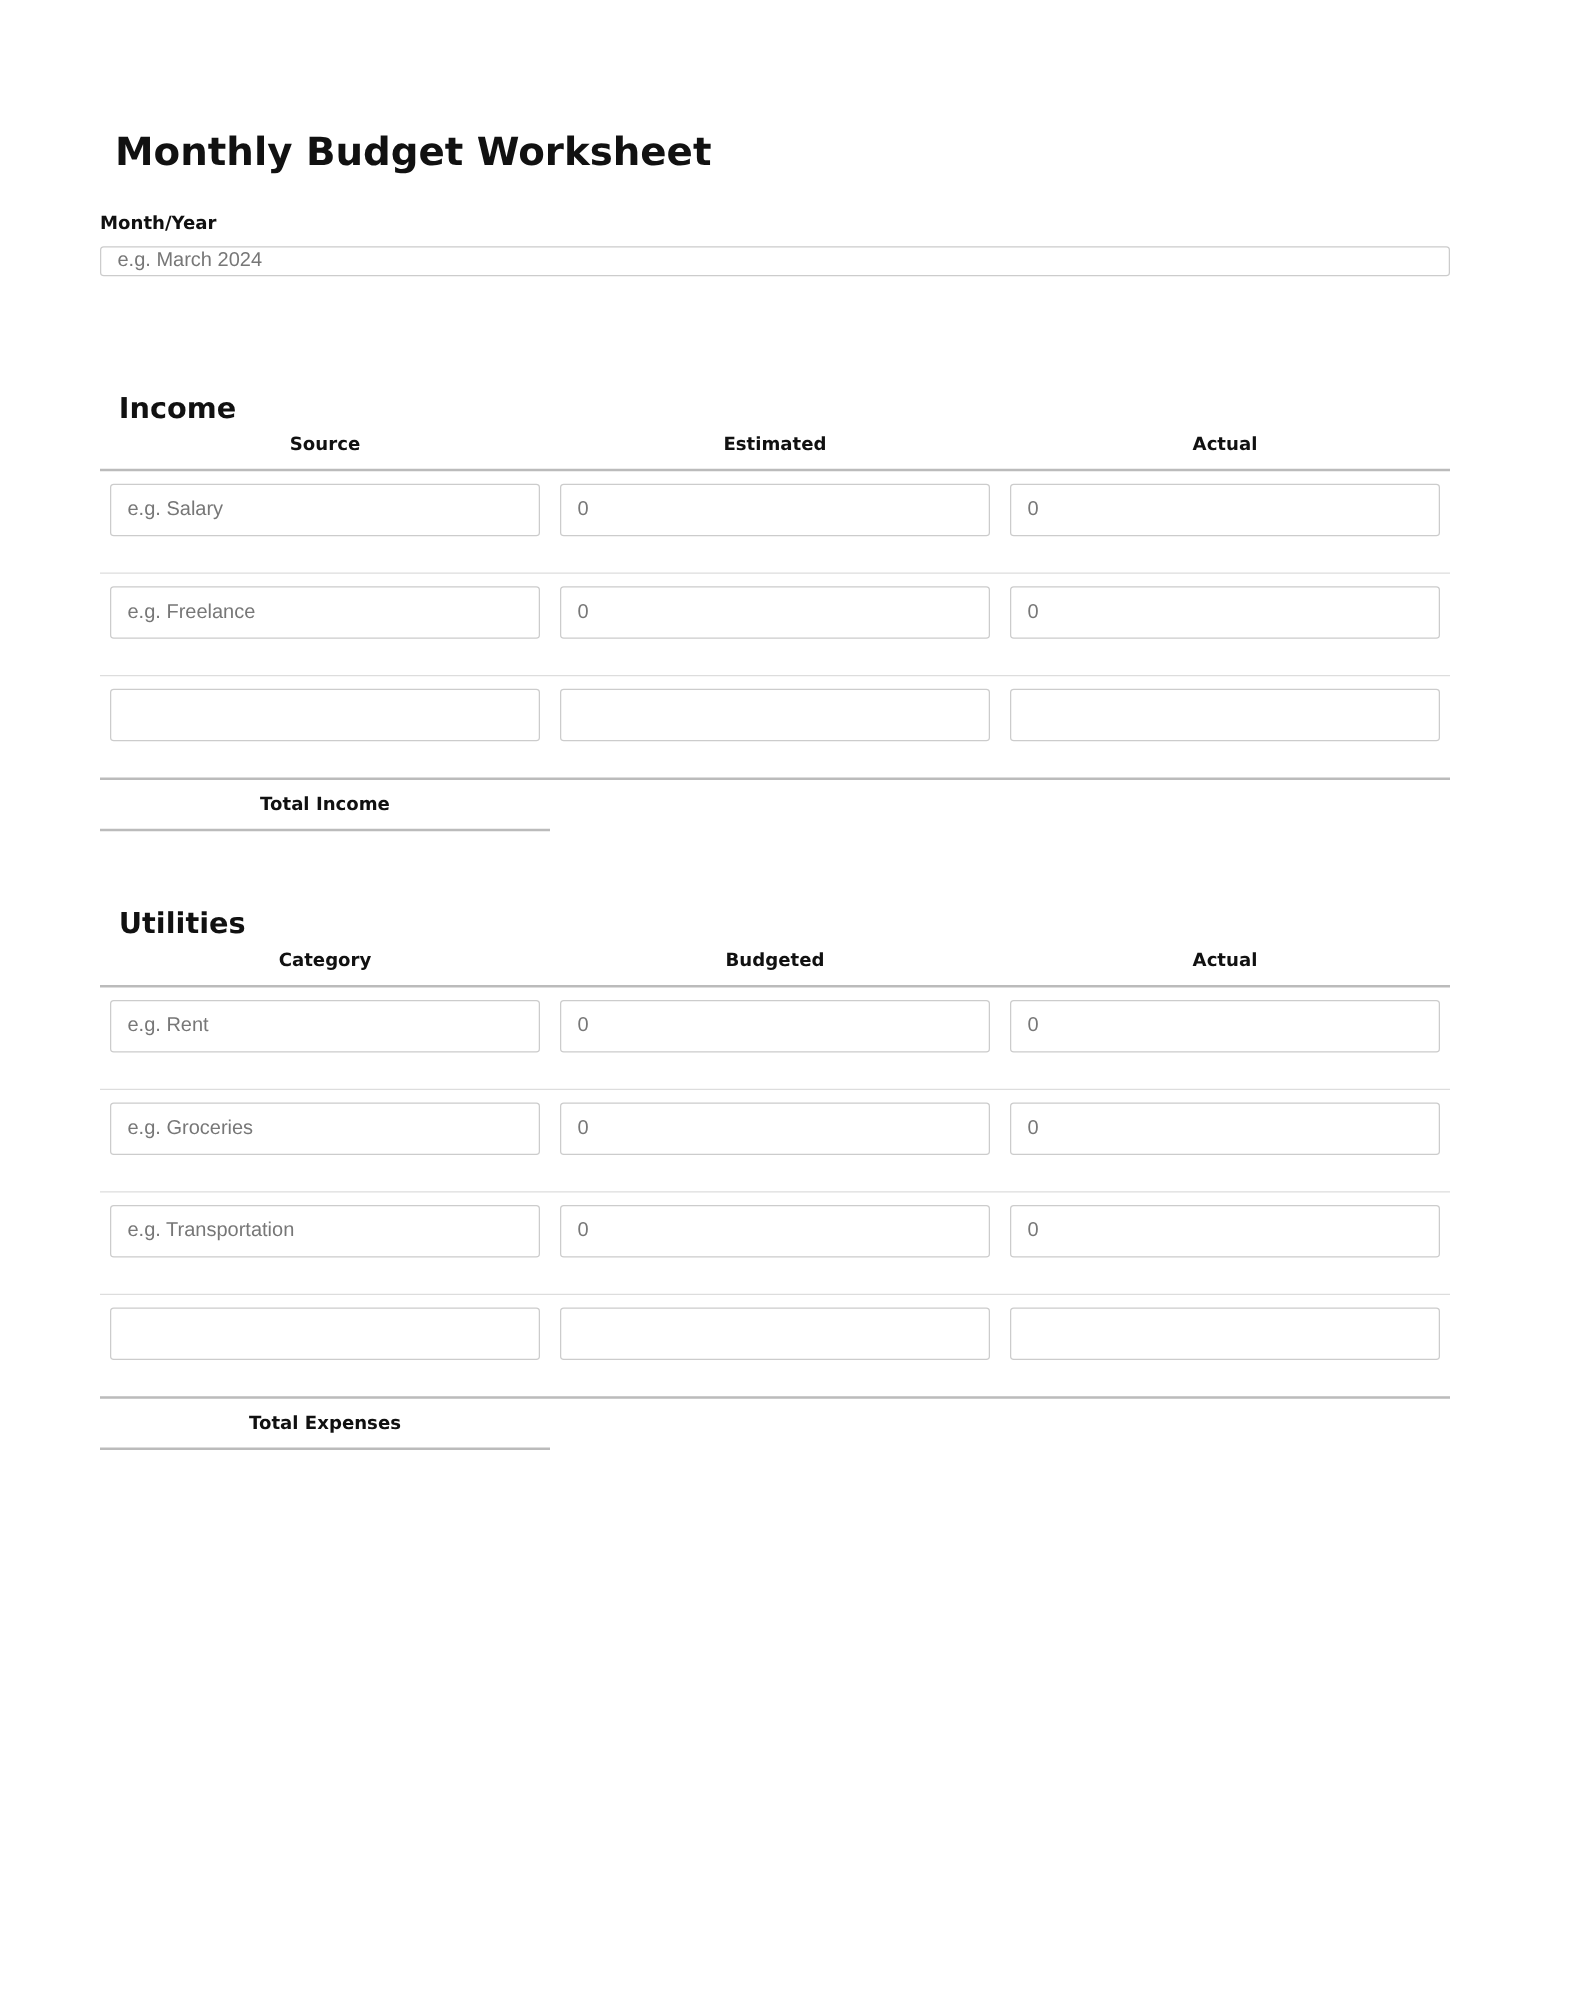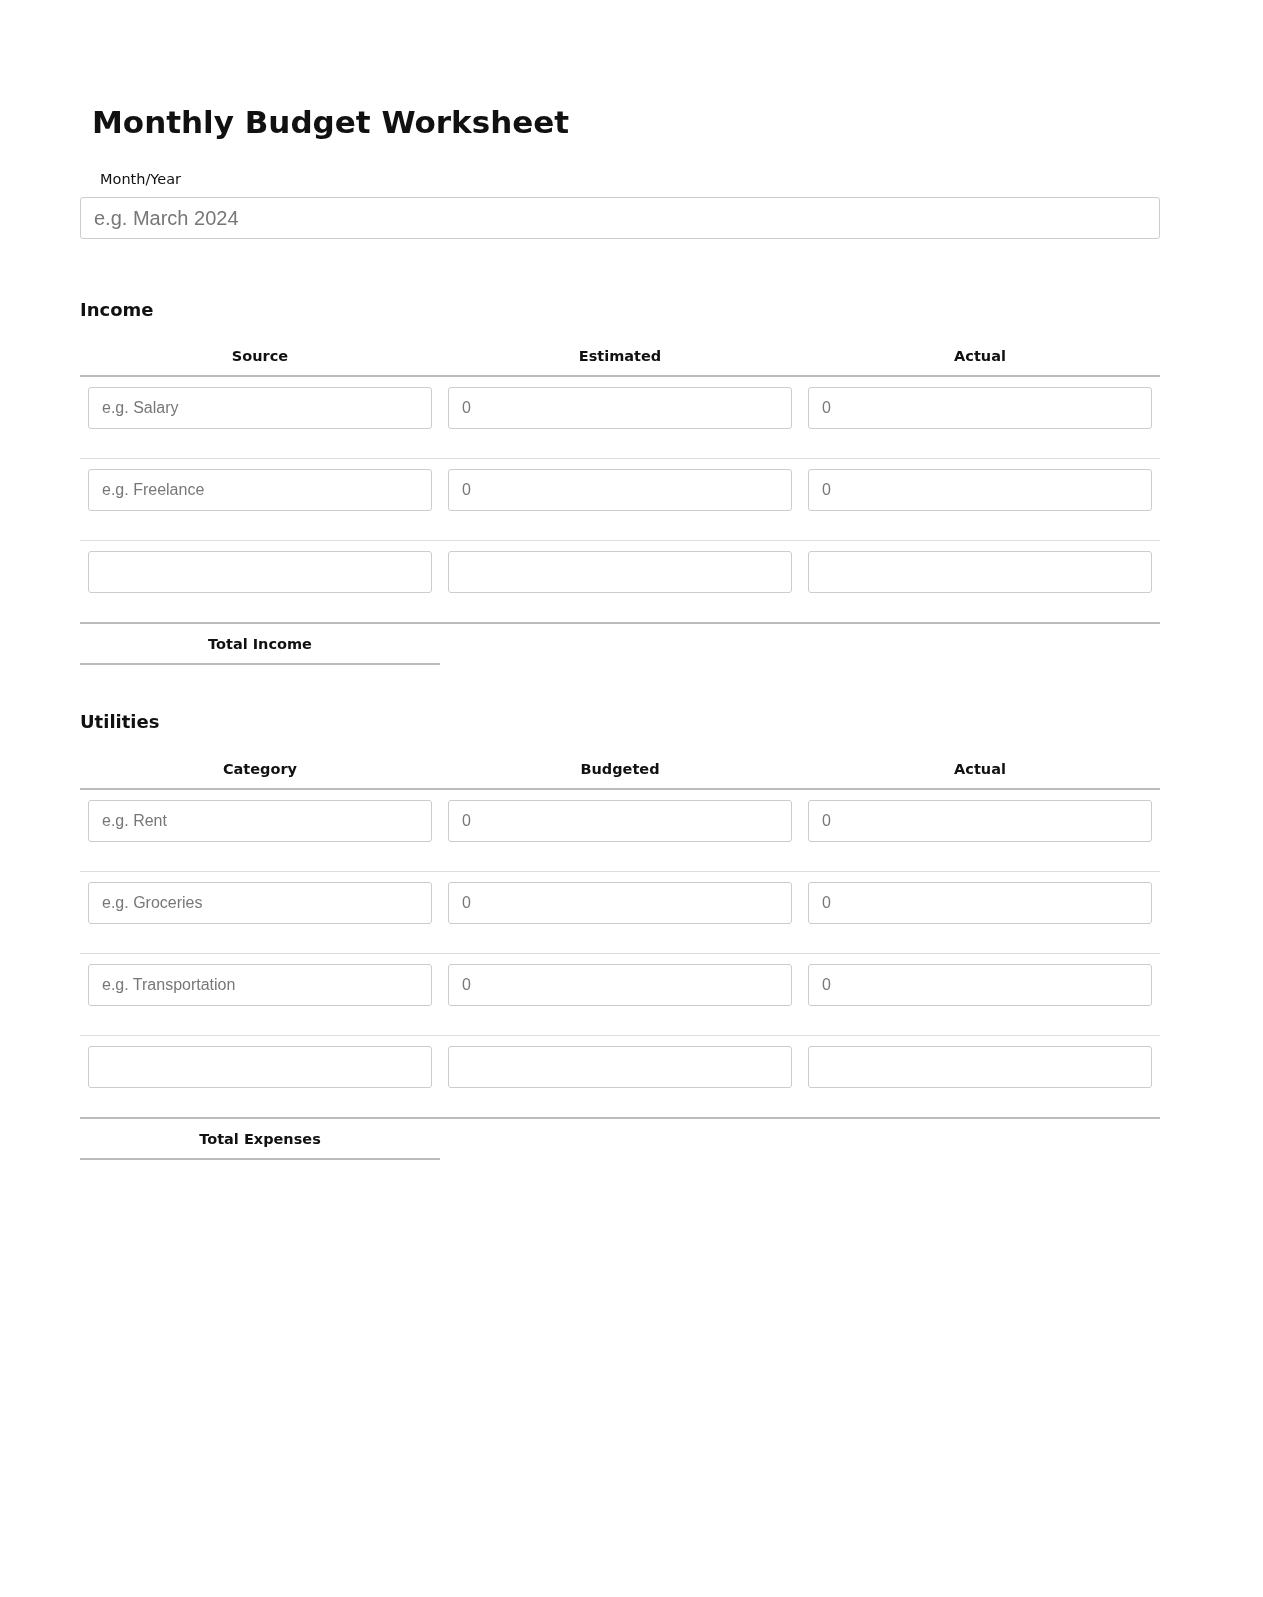--- a/index.html
+++ b/index.html
@@ -16,37 +16,37 @@
     }
     h1 {
       position: absolute; left: 12px; top: 104px;
       margin: 0;
       font-size: 31px; font-weight: bold;
       letter-spacing: 0px;
       color: #111;
     }
     .field-label {
       position: absolute; left: 0; top: 171px;
-      font-size: 14.5px; font-weight: normal; margin-left: 20px;
+      font-size: 14.5px; font-weight: bold;
     }
     .month-input {
       position: absolute; left: 0; top: 197px;
-      width: 1080px; height: 42px;
+      width: 1080px; height: 24px;
       box-sizing: border-box;
       border: 1px solid #cccccc; border-radius: 3px;
       padding: 0 13px;
       font-family: "Liberation Sans", sans-serif;
-      font-size: 20px; color: #6d28d9;
+      font-size: 16px; color: #6d28d9;
       background: #fff;
       outline: none;
     }
     input::placeholder { color: #777; }
     h2 {
-      position: absolute; left: 0; margin: 0;
-      font-size: 18px; font-weight: bold;
+      position: absolute; left: 0; margin: 15px;
+      font-size: 23px; font-weight: bold;
     }
     table {
       position: absolute; left: 0;
       width: 1080px;
       border-collapse: collapse;
       table-layout: fixed;
     }
     th {
       text-align: center;
       font-size: 14.5px; font-weight: bold;

